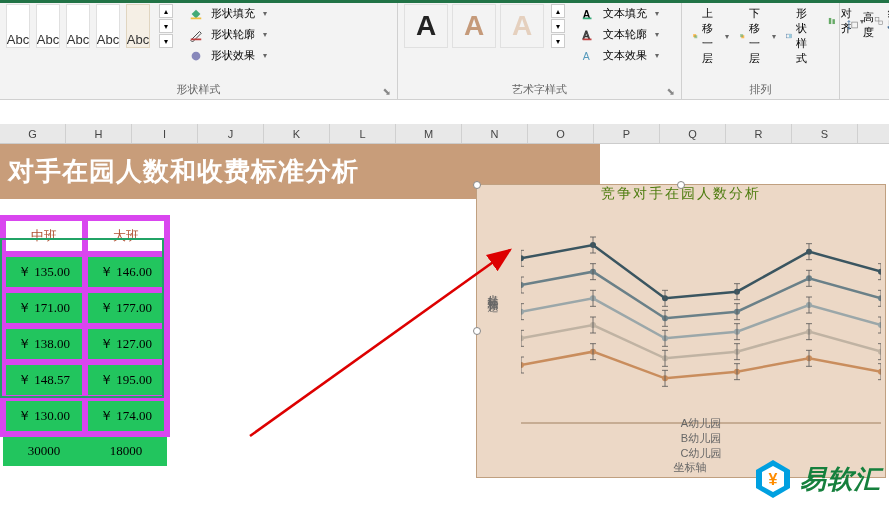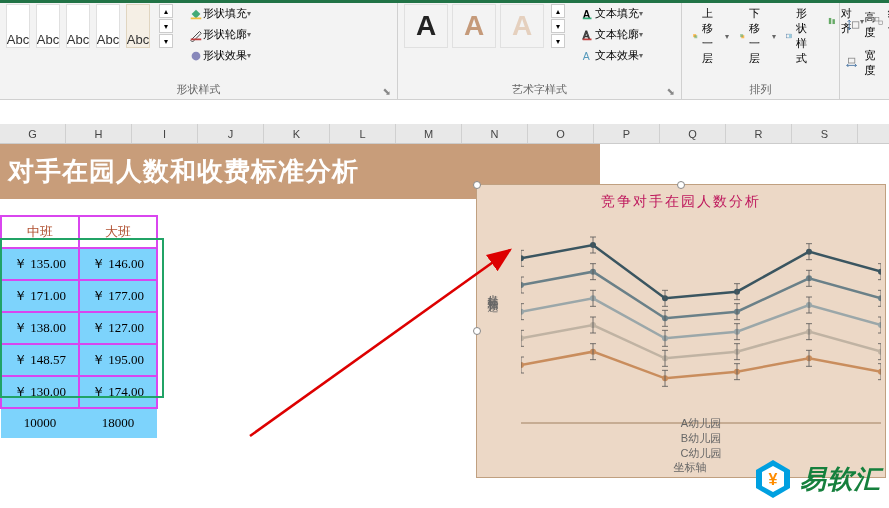--- a/index.html
+++ b/index.html
@@ -72,21 +72,21 @@
   font-size: 8px;
   display: flex;
   align-items: center;
   justify-content: center;
   cursor: pointer;
 }
 
 
 .shape-format-col { display: flex; flex-direction: column; gap: 2px; }
 .shape-format-item {
-  display: flex; align-items: center; gap: 0;
+  display: flex; align-items: center; gap: 8px;
   padding: 2px 4px;
   cursor: pointer;
   font-size: 11px;
 }
 .shape-format-item svg { width: 14px; height: 14px; }
 .dd-arrow { font-size: 8px; color: #666; }
 
 
 .wordart-gallery { display: flex; gap: 4px; align-items: center; }
 .wordart-thumb {
@@ -105,21 +105,21 @@
 .arrange-col { display: flex; flex-direction: row; gap: 2px; }
 .arrange-item {
   display: flex; align-items: center; gap: 4px;
   padding: 2px 4px;
   font-size: 11px;
   cursor: pointer;
 }
 .arrange-item svg { width: 14px; height: 14px; }
 
 
-.size-col { display: flex; flex-direction: column; gap: 8px; padding-top: 6px; }
+.size-col { display: flex; flex-direction: row; gap: 8px; padding-top: 6px; }
 .size-item { display: flex; align-items: center; gap: 4px; font-size: 11px; }
 .size-item svg { width: 18px; height: 14px; }
 
 
 .col-headers {
   display: flex;
   background: #e8e8e8;
   border-bottom: 1px solid #ccc;
   height: 20px;
   margin-top: 24px;
@@ -144,33 +144,33 @@
   width: 600px;
   letter-spacing: 1px;
 }
 
 
 .data-table {
   margin-top: 16px;
   border-collapse: collapse;
 }
 .data-table th, .data-table td {
-  border: 2px solid #d946ef;
+  border: 6px solid #d946ef;
   padding: 6px 12px;
   font-family: SimSun, serif;
   font-size: 13px;
   text-align: center;
   min-width: 72px;
 }
 .data-table th {
   color: #b05030;
   font-weight: normal;
   background: #fff;
 }
-.data-table td { background: #7dd3fc; }
+.data-table td { background: #22c55e; }
 .data-table tr.noborder td { border: 1px solid transparent; }
 .selection-outline {
   position: absolute;
   border: 2px solid #21a366;
   pointer-events: none;
 }
 
 
 .chart-box {
   position: absolute;
@@ -184,22 +184,22 @@
 .chart-handle {
   position: absolute;
   width: 8px; height: 8px;
   background: #fff;
   border: 1px solid #888;
   border-radius: 50%;
 }
 .chart-title {
   text-align: center;
   font-size: 14px;
-  color: #be185d;
-  padding: 8px 0 4px;
+  color: #4d7c0f;
+  padding: 0 0 4px;
   letter-spacing: 2px;
 }
 .chart-ylabel {
   position: absolute;
   left: 8px;
   top: 100px;
   writing-mode: vertical-rl;
   font-size: 11px;
   color: #666;
   letter-spacing: 2px;
@@ -490,21 +490,21 @@
         </tr>
     <tr>
           <td>￥ 148.57</td>
           <td>￥ 195.00</td>
         </tr>
     <tr>
           <td>￥ 130.00</td>
           <td>￥ 174.00</td>
         </tr>
     <tr class="noborder">
-          <td>10000</td>
+          <td>30000</td>
           <td>18000</td>
         </tr>
   </tbody>
     </table>
 
   <div class="selection-outline" style="left:0;top:94px;width:164px;height:160px"></div>
 
   <div class="chart-box">
     <div class="chart-handle" style="left:-4px;top:-4px"></div>
     <div class="chart-handle" style="left:50%;top:-4px;margin-left:-4px"></div>

